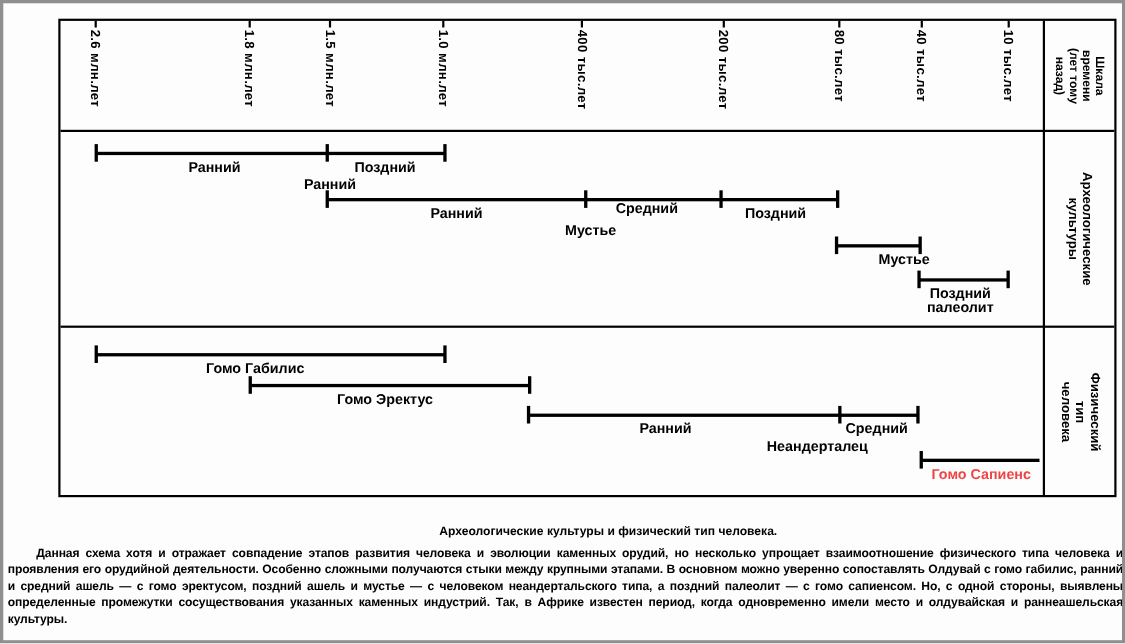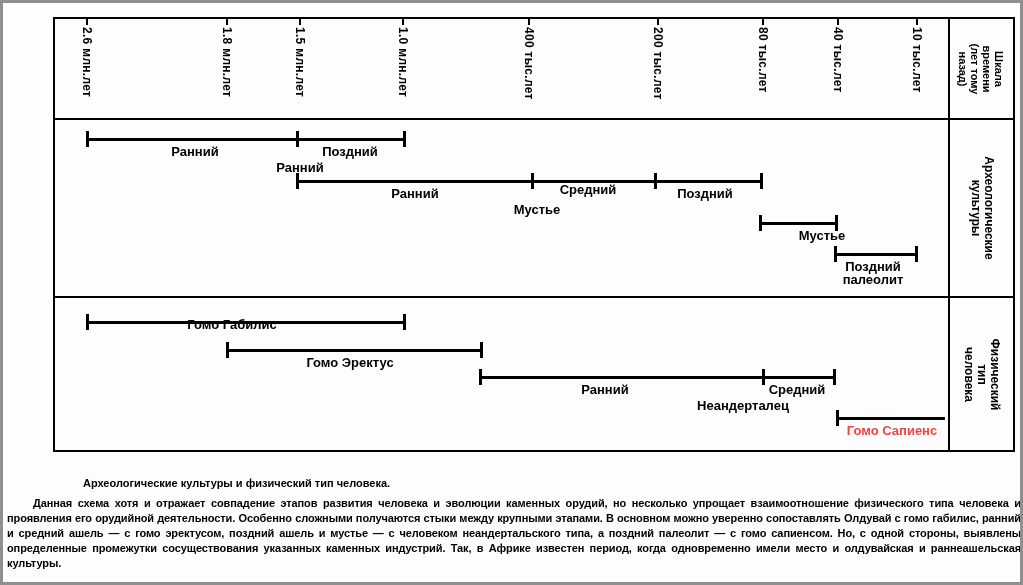--- a/index.html
+++ b/index.html
@@ -62,21 +62,21 @@
     transform:translateX(-50%);
     font-weight:bold;
     font-size:13px;
     line-height:13px;
     white-space:pre-line;
     text-align:center;
   }
   
   .caption{
     position:absolute;left:80px;top:474px;width:940px;
-    text-align:left;
+    text-align:center;
     font-weight:bold;
     font-size:11px;
   }
   .description{
     position:absolute;left:4px;top:493px;width:1014px;
     font-weight:bold;
     font-size:11px;
     line-height:15px;
     letter-spacing:-0.1px;
     text-align:justify;
@@ -149,21 +149,21 @@
         <div class="bar-tick" style="left: 780px; top: 196px; background: rgb(0, 0, 0);"></div>
         <div class="bar-label" style="left: 743px; top: 210px; color: rgb(0, 0, 0); margin-left: 24px;">Мустье</div>
         <div class="bar-line" style="left: 780px; top: 234px; width: 82px; background: rgb(0, 0, 0);"></div>
         <div class="bar-tick" style="left: 779px; top: 227px; background: rgb(0, 0, 0);"></div>
         <div class="bar-tick" style="left: 860px; top: 227px; background: rgb(0, 0, 0);"></div>
         <div class="bar-label" style="left: 818px; top: 241px; color: rgb(0, 0, 0);">Поздний
 палеолит</div>
         <div class="bar-line" style="left: 32px; top: 302px; width: 318px; background: rgb(0, 0, 0);"></div>
         <div class="bar-tick" style="left: 31px; top: 295px; background: rgb(0, 0, 0);"></div>
         <div class="bar-tick" style="left: 348px; top: 295px; background: rgb(0, 0, 0);"></div>
-        <div class="bar-label" style="left: 177px; top: 299px; color: rgb(0, 0, 0);">Гомо Габилис</div>
+        <div class="bar-label" style="left: 177px; top: 309px; color: rgb(0, 0, 0);">Гомо Габилис</div>
         <div class="bar-line" style="left: 172px; top: 330px; width: 255px; background: rgb(0, 0, 0);"></div>
         <div class="bar-tick" style="left: 171px; top: 323px; background: rgb(0, 0, 0);"></div>
         <div class="bar-tick" style="left: 425px; top: 323px; background: rgb(0, 0, 0);"></div>
         <div class="bar-label" style="left: 295px; top: 337px; color: rgb(0, 0, 0);">Гомо Эректус</div>
         <div class="bar-line" style="left: 425px; top: 357px; width: 355px; background: rgb(0, 0, 0);"></div>
         <div class="bar-tick" style="left: 424px; top: 350px; background: rgb(0, 0, 0);"></div>
         <div class="bar-tick" style="left: 778px; top: 350px; background: rgb(0, 0, 0);"></div>
         <div class="bar-tick" style="left: 707px; top: 350px; background: rgb(0, 0, 0);"></div>
         <div class="bar-label" style="left: 550px; top: 364px; color: rgb(0, 0, 0);">Ранний</div>
         <div class="bar-label" style="left: 742px; top: 364px; color: rgb(0, 0, 0);">Средний</div>

